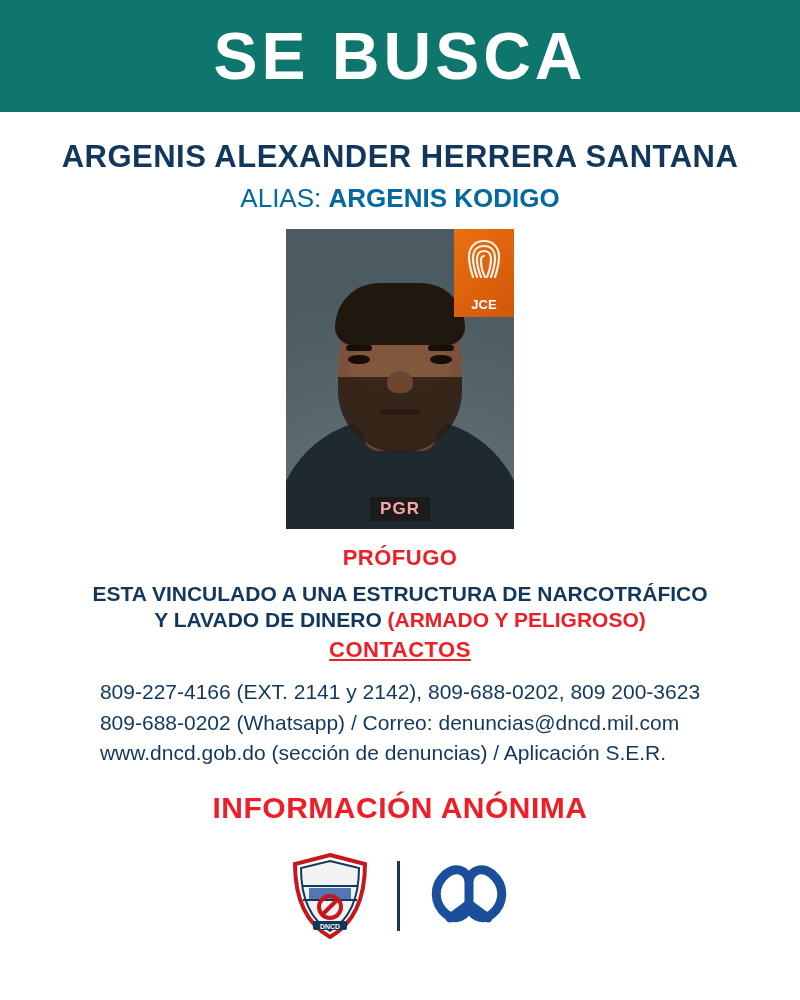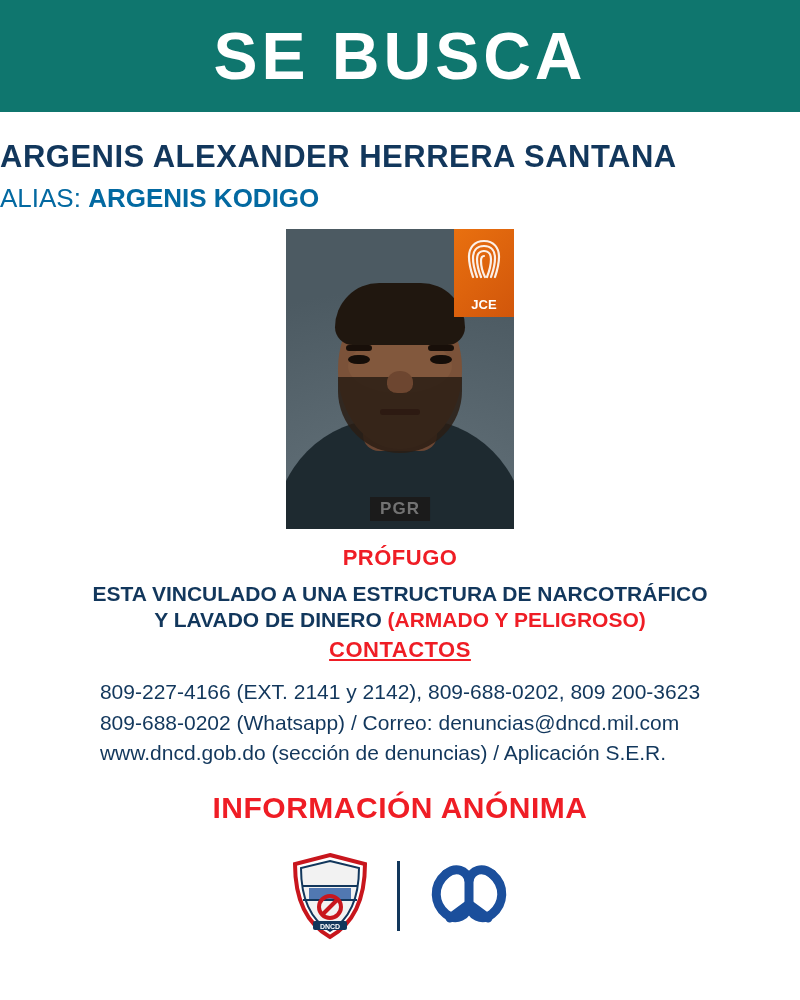--- a/index.html
+++ b/index.html
@@ -37,20 +37,21 @@
     font-size: 66px;
     font-weight: bold;
     letter-spacing: 4px;
     line-height: 1;
     font-family: "Liberation Sans", sans-serif;
   }
 
   
   .name-block {
     margin-top: 28px;
+    text-align: center;
     width: 100%;
   }
   .person-name {
     color: #12375c;
     font-size: 31px;
     font-weight: bold;
     letter-spacing: 0.5px;
     line-height: 1.1;
   }
   .alias-line {
@@ -206,21 +207,21 @@
     left: 50%;
     transform: translateX(-50%);
     opacity: 0.9;
   }
   .pgr-tag {
     position: absolute;
     bottom: 8px;
     left: 50%;
     transform: translateX(-50%);
     background: #1b1b1b;
-    color: #737373;
+    color: #fca5a5;
     font-size: 17px;
     font-weight: bold;
     letter-spacing: 1px;
     padding: 2px 10px;
   }
 
   
   .status {
     margin-top: 16px;
     color: #ef1d25;

